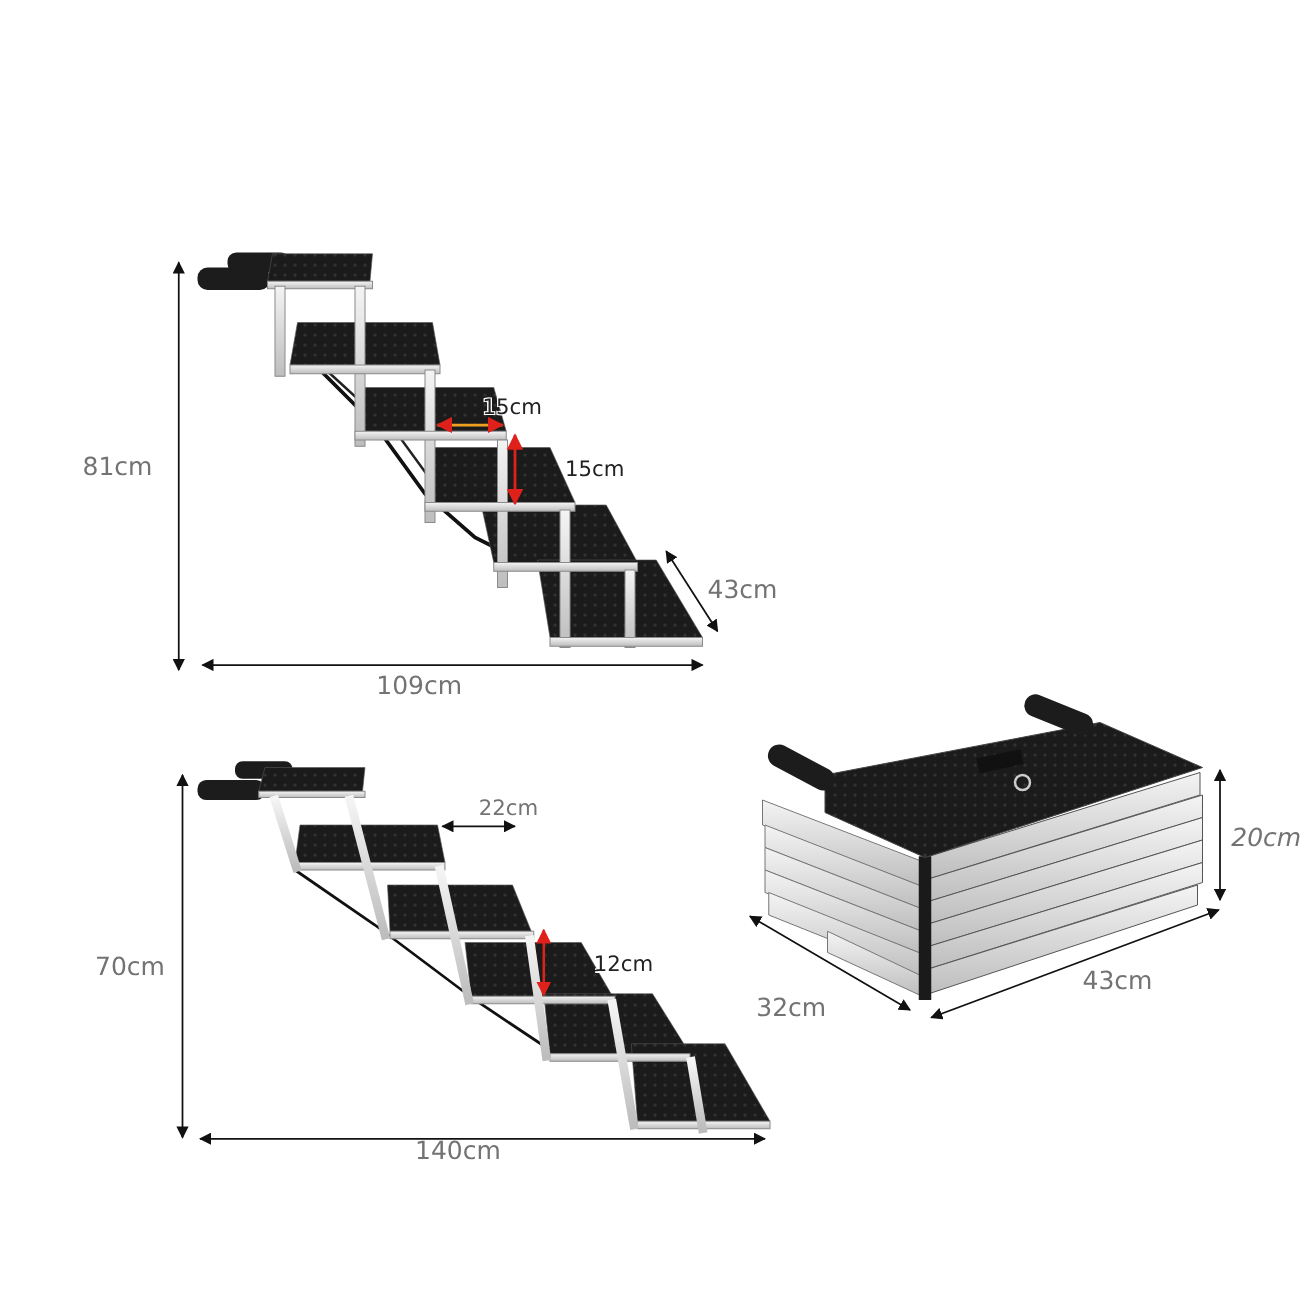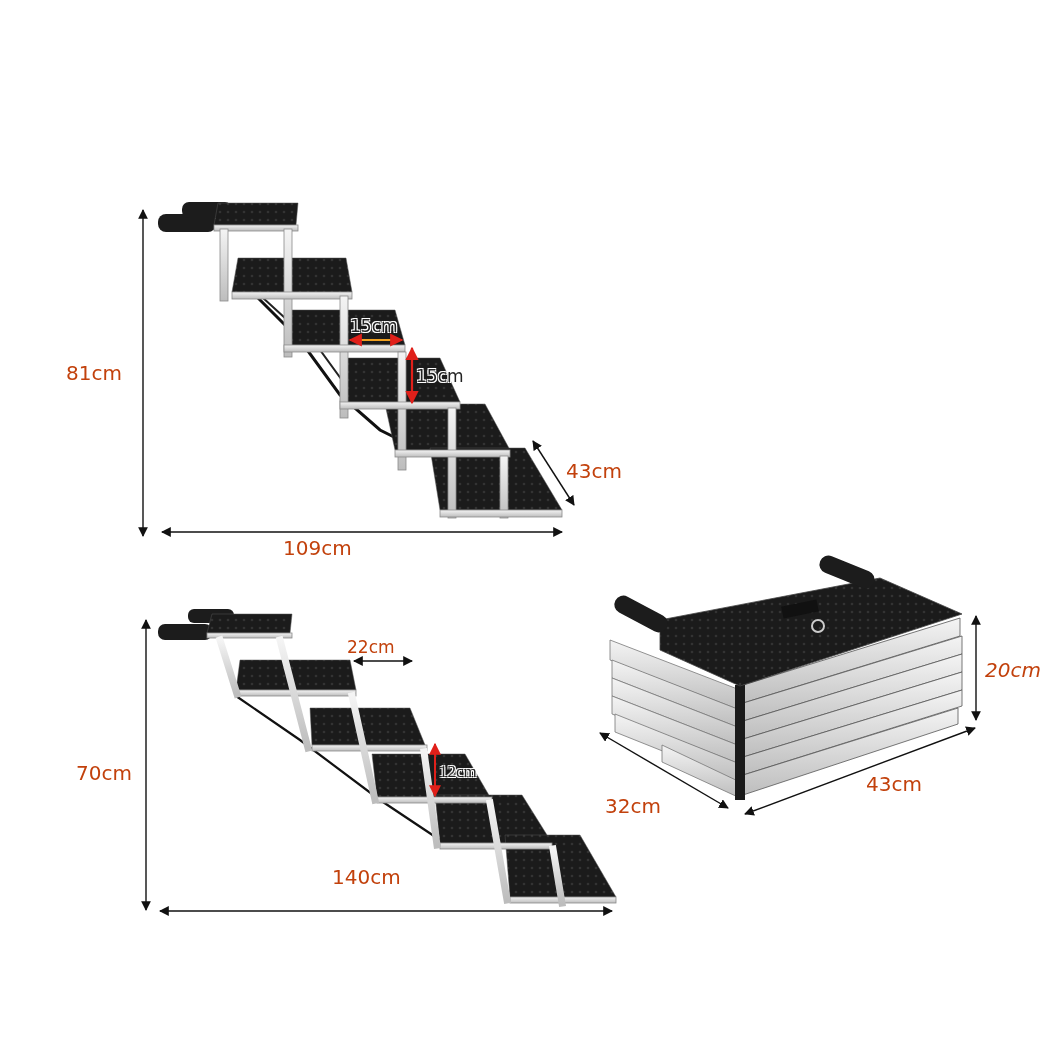--- a/index.html
+++ b/index.html
@@ -1,20 +1,20 @@
 <!DOCTYPE html>
 <html><head>
 <meta charset="utf-8">
 <style>
   html, body { margin:0; padding:0; background:#ffffff; }
   body { width:1050px; height:1050px; position:relative; overflow:hidden;
          font-family:"DejaVu Sans", "Liberation Sans", sans-serif; }
   .canvas { position:absolute; left:0; top:0; width:1050px; height:1050px; }
-  .label { position:absolute; font-size:20px; color:#c2410c; font-weight:500; white-space:nowrap; }
-  .label.small { font-size:17px; }
+  .label { position:absolute; font-size:20px; color:#737373; font-weight:500; white-space:nowrap; }
+  .label.small { font-size:17px;margin-left:36px; }
   .label.outlined { color:#222; text-shadow: -1px -1px 0 #fff, 1px -1px 0 #fff, -1px 1px 0 #fff, 1px 1px 0 #fff; }
   svg { position:absolute; left:0; top:0; }
 </style>
 </head>
 <body>
 
 <div class="canvas">
 
   <svg width="1050" height="1050" viewBox="0 0 1050 1050">
     <defs>
@@ -136,26 +136,26 @@
 
       <rect x="782" y="603" width="36" height="12" fill="#111" transform="rotate(-12 800 609)"></rect>
       <circle cx="818" cy="626" r="6" fill="none" stroke="#ccc" stroke-width="2"></circle>
 
       <rect x="612" y="605" width="58" height="18" rx="9" fill="#1c1c1c" transform="rotate(28 641 614)"></rect>
       <rect x="818" y="563" width="58" height="18" rx="9" fill="#1c1c1c" transform="rotate(22 847 572)"></rect>
     </g>
   </svg>
 
   <div class="label" style="left:66px; top:361px;">81cm</div>
-  <div class="label" style="left:283px; top:536px;">109cm</div>
+  <div class="label" style="left:301px; top:536px;">109cm</div>
   <div class="label" style="left:566px; top:459px;">43cm</div>
   <div class="label small outlined" style="left:350px; top:316px;">15cm</div>
   <div class="label small outlined" style="left:416px; top:366px;">15cm</div>
 
   <div class="label" style="left:76px; top:761px;">70cm</div>
-  <div class="label" style="left:332px; top:865px;">140cm</div>
+  <div class="label" style="left:332px; top:908px;">140cm</div>
   <div class="label small" style="left:347px; top:637px;">22cm</div>
-  <div class="label small outlined" style="left:439px; top:762px;font-family:Liberation Serif, serif;">12cm</div>
+  <div class="label small outlined" style="left:439px; top:762px;">12cm</div>
 
   <div class="label" style="left:985px; top:658px;font-style:italic;">20cm</div>
   <div class="label" style="left:605px; top:794px;">32cm</div>
   <div class="label" style="left:866px; top:772px;">43cm</div>
 </div>
 
 </body></html>

